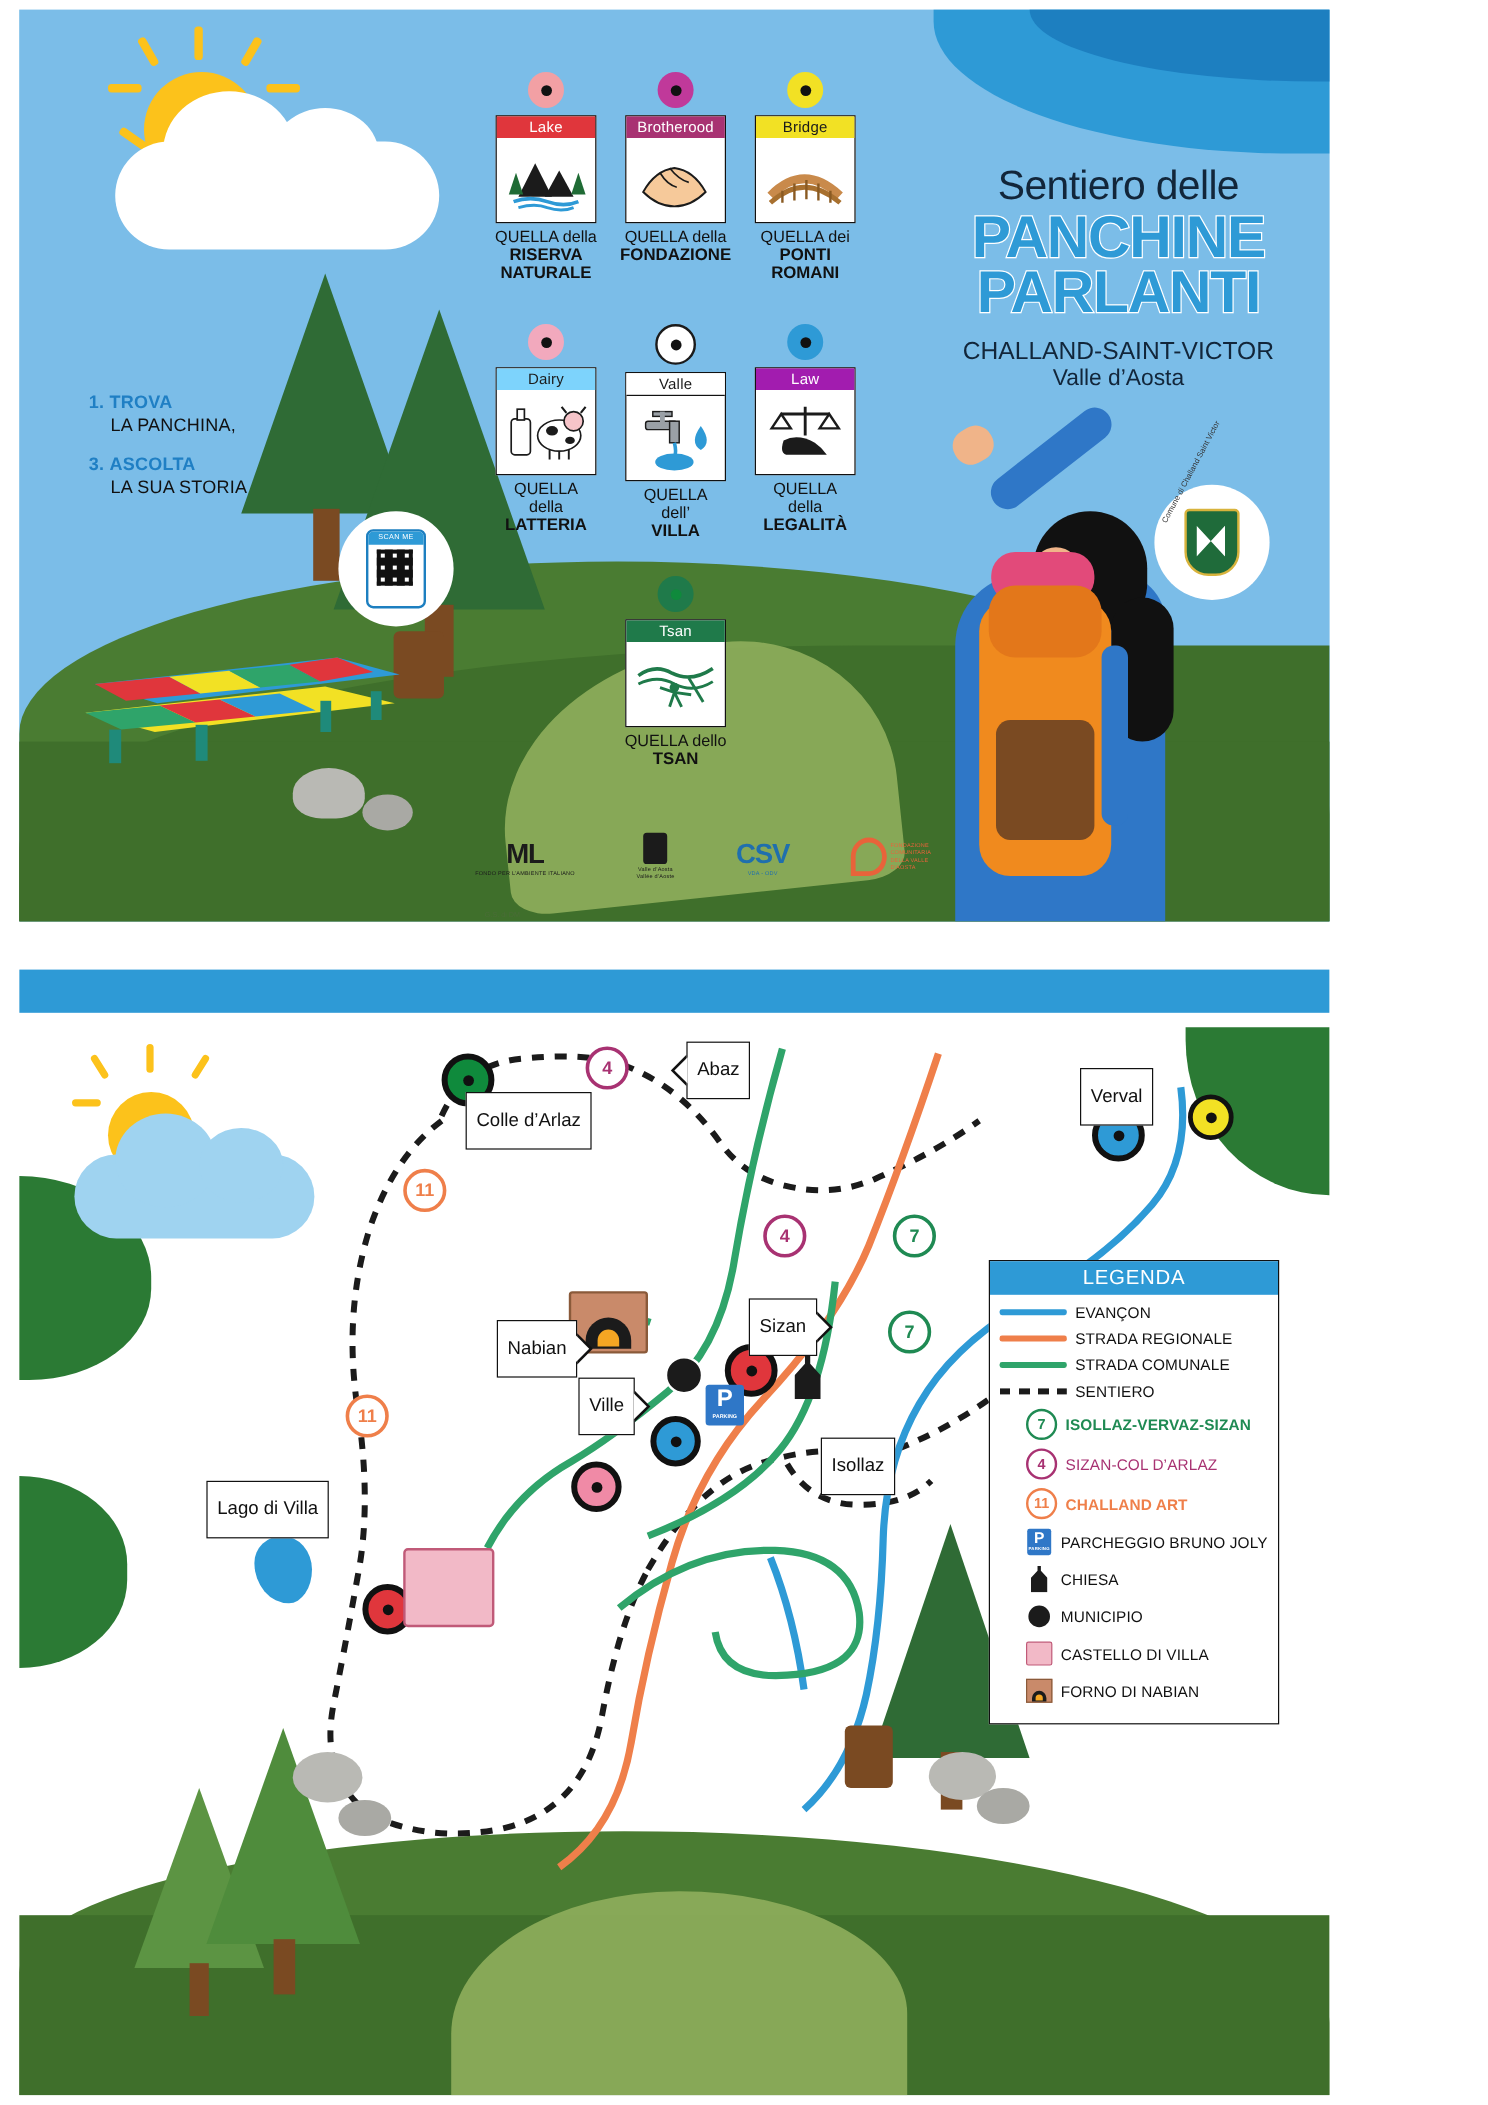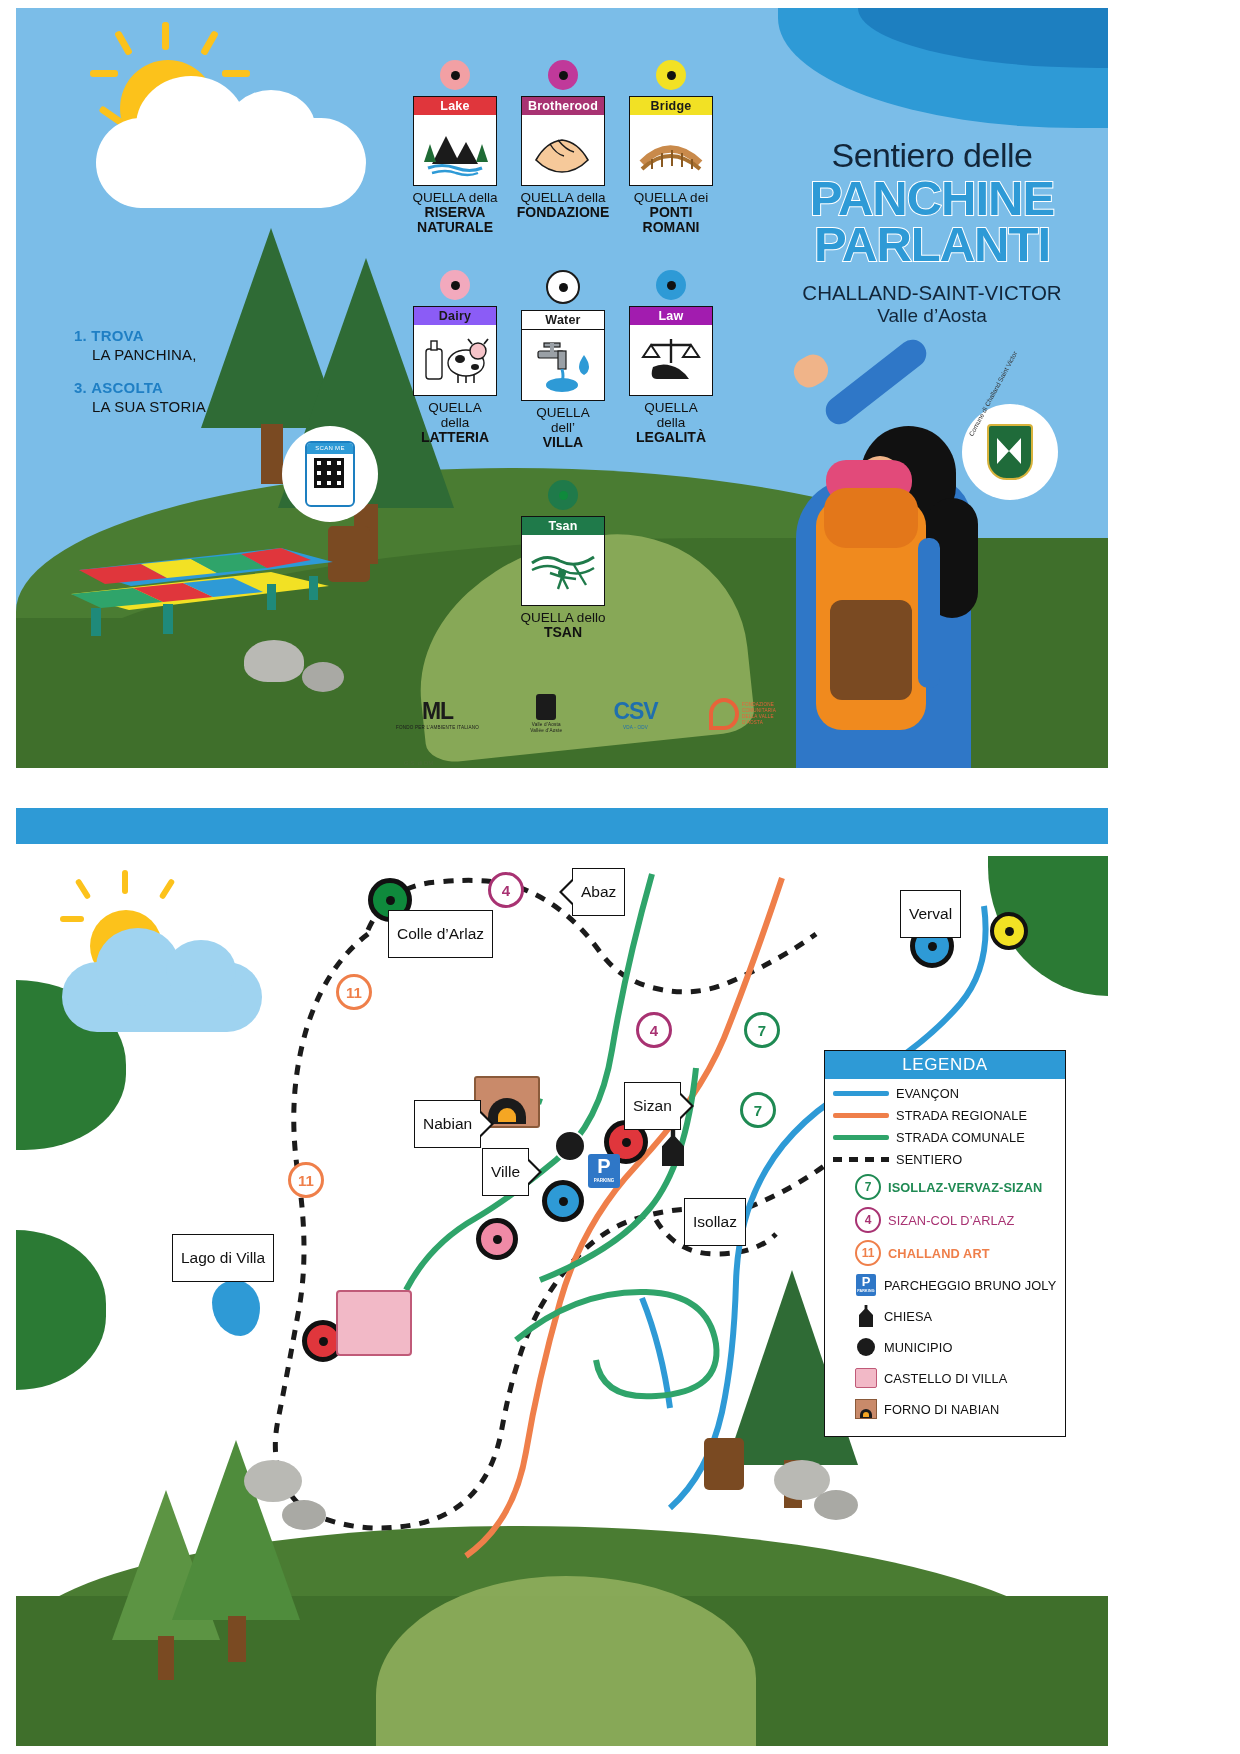--- a/index.html
+++ b/index.html
@@ -52,21 +52,21 @@
       linear-gradient(90deg,#111 33%,transparent 33%,transparent 66%,#111 66%),
       linear-gradient(0deg,#111 33%,transparent 33%,transparent 66%,#111 66%);
     background-size:10px 10px;background-color:#fff;}
 
   
   .cards{position:absolute;left:392px;top:52px;width:330px;}
   .card-col{position:absolute;width:94px;text-align:center;}
   .dot{width:30px;height:30px;border-radius:50%;margin:0 auto 6px;display:flex;align-items:center;justify-content:center;}
   .dot i{width:9px;height:9px;border-radius:50%;background:#111;display:block;}
   .sign{width:82px;margin:0 auto;border:1.5px solid #111;background:#fff;}
-  .sign .hdr{font-size:12.5px;font-weight:bold;color:#fff;padding:2px 0;letter-spacing:.2px;}
+  .sign .hdr{font-size:12.5px;font-weight:normal;color:#fff;padding:2px 0;letter-spacing:.2px;}
   .sign .art{height:70px;display:flex;align-items:center;justify-content:center;font-size:30px;}
   .cap{font-size:13.5px;line-height:15px;color:#111;margin-top:4px;}
   .cap b{display:block;font-size:14px;}
 
   
   .title-wrap{position:absolute;left:756px;top:128px;width:320px;text-align:center;}
   .t1{font-size:34px;color:#12263a;font-weight:normal;letter-spacing:-.5px;text-align:center;}
   .t2{font-size:49px;font-weight:bold;color:#2e9ad6;line-height:46px;letter-spacing:-1px;
       -webkit-text-stroke:2px #fff;paint-order:stroke fill;}
   .t3{font-size:20.5px;color:#12263a;margin-top:14px;}
@@ -303,21 +303,21 @@
           <span>QUELLA dei</span>
           <b>PONTI<br>ROMANI</b>
         </div>
       </div>
 
       <div class="card-col" style="left:0;top:210px;">
         <div class="dot" style="background:#f2a9bd;">
             <i></i>
           </div>
         <div class="sign">
-          <div class="hdr" style="background:#8b5cf6;color:#1b1b1b;">Dairy</div>
+          <div class="hdr" style="background:#7dd3fc;color:#1b1b1b;">Dairy</div>
           <div class="art">
             <svg width="70" height="54" viewBox="0 0 70 54">
               <rect x="6" y="16" width="16" height="30" rx="3" fill="#fff" stroke="#1b1b1b" stroke-width="1.4"></rect>
               <rect x="11" y="8" width="6" height="9" fill="#fff" stroke="#1b1b1b" stroke-width="1.4"></rect>
               <ellipse cx="46" cy="30" rx="18" ry="13" fill="#fff" stroke="#1b1b1b" stroke-width="1.4"></ellipse>
               <ellipse cx="40" cy="26" rx="5" ry="4" fill="#1b1b1b"></ellipse>
               <ellipse cx="55" cy="34" rx="4" ry="3" fill="#1b1b1b"></ellipse>
               <circle cx="58" cy="18" r="8" fill="#f6c4c9" stroke="#1b1b1b" stroke-width="1.4"></circle>
               <path d="M52 11 l-4 -5 M64 11 l4 -5" stroke="#1b1b1b" stroke-width="1.8"></path>
               <g stroke="#1b1b1b" stroke-width="1.6">
@@ -333,21 +333,21 @@
           <span style="display:block">della</span>
           <b>LATTERIA</b>
         </div>
       </div>
 
       <div class="card-col" style="left:108px;top:210px;">
         <div class="dot" style="background:#fff;border:2px solid #1b1b1b;">
             <i></i>
           </div>
         <div class="sign">
-          <div class="hdr" style="background:#fff;color:#1b1b1b;border-bottom:1.5px solid #111;">Water</div>
+          <div class="hdr" style="background:#fff;color:#1b1b1b;border-bottom:1.5px solid #111;">Valle</div>
           <div class="art">
             <svg width="70" height="56" viewBox="0 0 70 56">
               <rect x="10" y="14" width="26" height="7" rx="2" fill="#9aa0a6" stroke="#1b1b1b" stroke-width="1.2"></rect>
               <rect x="30" y="14" width="8" height="18" fill="#9aa0a6" stroke="#1b1b1b" stroke-width="1.2"></rect>
               <rect x="16" y="6" width="16" height="4" fill="#9aa0a6" stroke="#1b1b1b" stroke-width="1.2"></rect>
               <rect x="22" y="6" width="4" height="10" fill="#9aa0a6"></rect>
               <path d="M34 32 q2 8 0 12" stroke="#2e9ad6" stroke-width="3" fill="none"></path>
               <ellipse cx="34" cy="48" rx="16" ry="7" fill="#2e9ad6"></ellipse>
               <path d="M56 18 q10 14 0 20 q-10 -6 0 -20z" fill="#2e9ad6"></path>
             </svg>

